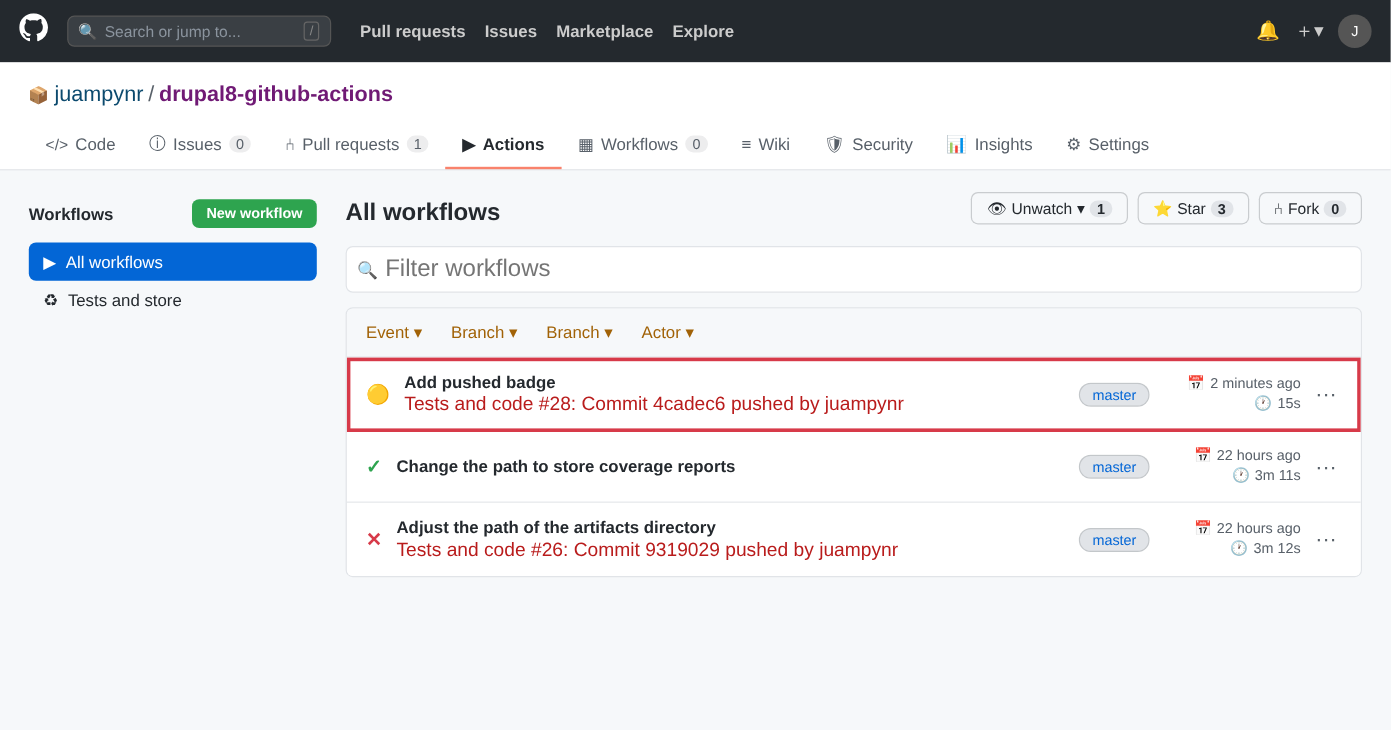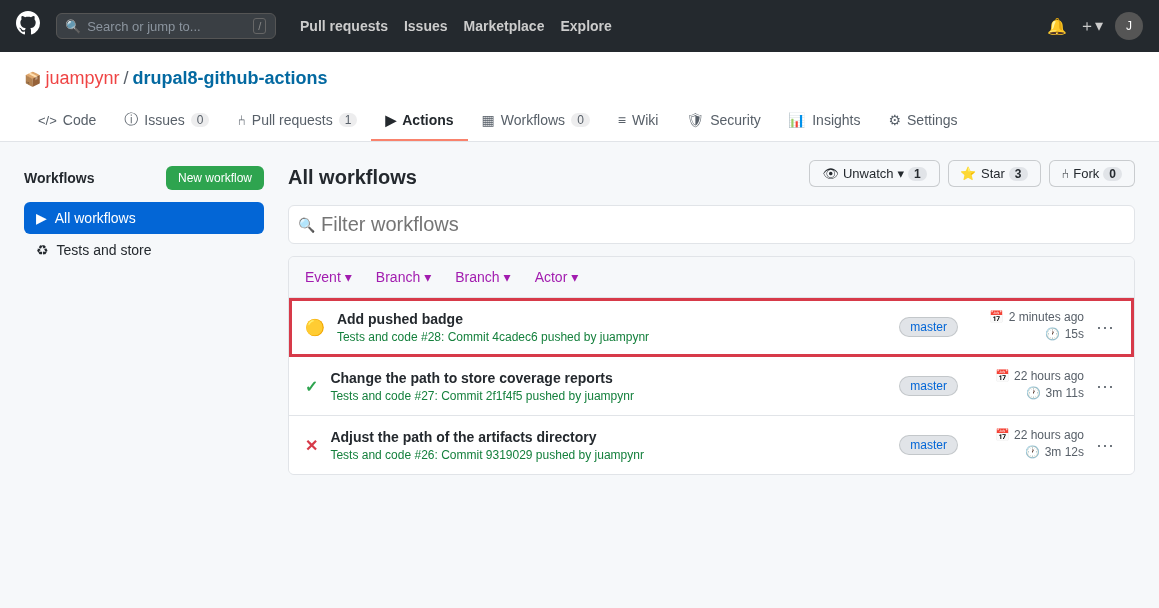--- a/index.html
+++ b/index.html
@@ -53,23 +53,23 @@
       border-bottom: 1px solid #e1e4e8;
       padding: 16px 24px 0;
     }
     .repo-breadcrumb {
       display: flex;
       align-items: center;
       gap: 4px;
       font-size: 18px;
       margin-bottom: 12px;
     }
-    .repo-breadcrumb a { color: #ef4444; text-decoration: none; }
+    .repo-breadcrumb a { color: #0c4a6e; text-decoration: none; }
     .repo-breadcrumb .sep { color: #586069; font-size: 18px; }
-    .repo-breadcrumb .repo-name { font-weight: 600; color: #0369a1; }
+    .repo-breadcrumb .repo-name { font-weight: 600; color: #701a75; }
     .repo-actions { position: absolute; right: 24px; top: 108px; display: flex; gap: 8px; align-items: center; }
     .repo-btn {
       display: flex; align-items: center; gap: 4px;
       background: #f6f8fa; border: 1px solid rgba(27,31,35,.2); border-radius: 6px;
       padding: 5px 12px; font-size: 13px; cursor: pointer; color: #24292e;
     }
     .repo-btn-count {
       background: #e1e4e8; border-radius: 20px; padding: 0 6px; font-size: 12px; font-weight: 600;
     }
 
@@ -86,52 +86,52 @@
 
     
     .main-content { display: flex; padding: 24px; gap: 24px; max-width: 1200px; }
 
     
     .sidebar { width: 240px; flex-shrink: 0; }
     .sidebar-header { display: flex; justify-content: space-between; align-items: center; margin-bottom: 12px; }
     .sidebar-title { font-weight: 600; font-size: 14px; }
     .new-workflow-btn {
       background: #2ea44f; color: white; border: none; border-radius: 6px;
-      padding: 5px 12px; font-size: 12px; cursor: pointer; font-weight: 400;
+      padding: 5px 12px; font-size: 12px; cursor: pointer; font-weight: 700;
     }
     .sidebar-item {
       display: flex; align-items: center; gap: 8px;
       padding: 8px 12px; border-radius: 6px; cursor: pointer; font-size: 14px; color: #24292e;
     }
     .sidebar-item.active { background: #0366d6; color: white; }
     .sidebar-item-icon { font-size: 14px; }
 
     
     .workflow-area { flex: 1; }
     .workflow-title { font-size: 20px; font-weight: 600; margin-bottom: 16px; }
     .filter-input-wrap { position: relative; margin-bottom: 12px; }
     .filter-input-wrap .search-icon { position: absolute; left: 10px; top: 50%; transform: translateY(-50%); color: #8b949e; font-size: 14px; }
     .filter-input {
       width: 100%; padding: 7px 12px 7px 32px; border: 1px solid #e1e4e8; border-radius: 6px;
       font-size: 20px; color: #24292e; outline: none;
     }
     .filter-btn {
       display: flex; align-items: flex-end; gap: 4px;
-      background: none; border: none; font-size: 14px; color: #a21caf; cursor: pointer; padding: 4px 12px 4px 0; margin-right: 8px;
+      background: none; border: none; font-size: 14px; color: #a16207; cursor: pointer; padding: 4px 12px 4px 0; margin-right: 8px;
     }
     .run-item {
       display: flex; align-items: center; padding: 12px 16px;
       border-bottom: 1px solid #e1e4e8; background: white;
     }
     .run-item:last-child { border-bottom: none; }
     .run-item.highlighted { outline: 3px solid #d73a49; outline-offset: -3px; background: #fff; }
     .run-status-icon { margin-right: 12px; font-size: 16px; flex-shrink: 0; }
     .run-info { flex: 1; min-width: 0; }
     .run-title { font-weight: 600; font-size: 14px; color: #24292e; margin-bottom: 3px; }
-    .run-meta { font-size: 12px; color: #15803d; }
+    .run-meta { font-size: 16px; color: #b91c1c; }
     .run-branch-badge {
       background: #e1e4e8; border: 1px solid rgba(27,31,35,.15); border-radius: 20px;
       padding: 2px 10px; font-size: 12px; color: #0366d6; margin: 0 16px; white-space: nowrap;
     }
     .run-time { text-align: right; font-size: 12px; color: #586069; min-width: 110px; }
     .run-time-row { display: flex; align-items: center; gap: 4px; justify-content: flex-end; margin-bottom: 3px; }
     .run-more-btn { background: none; border: none; color: #586069; cursor: pointer; font-size: 18px; padding: 4px; margin-left: 8px; }
 
     
     .status-running { color: #dbab09; }
@@ -305,21 +305,20 @@
             <span>15s</span>
           </div>
         </div>
         <button class="run-more-btn">···</button>
       </div>
 
       <div class="run-item">
         <span class="run-status-icon status-success" style="font-size:16px;font-weight:700;">✓</span>
         <div class="run-info">
           <div class="run-title">Change the path to store coverage reports</div>
-          <div class="run-meta">Tests and code #27: Commit 2f1f4f5 pushed by juampynr</div>
         </div>
         <span class="run-branch-badge">master</span>
         <div class="run-time">
           <div class="run-time-row">
             <span>📅</span>
             <span>22 hours ago</span>
           </div>
           <div class="run-time-row">
             <span>🕐</span>
             <span>3m 11s</span>

